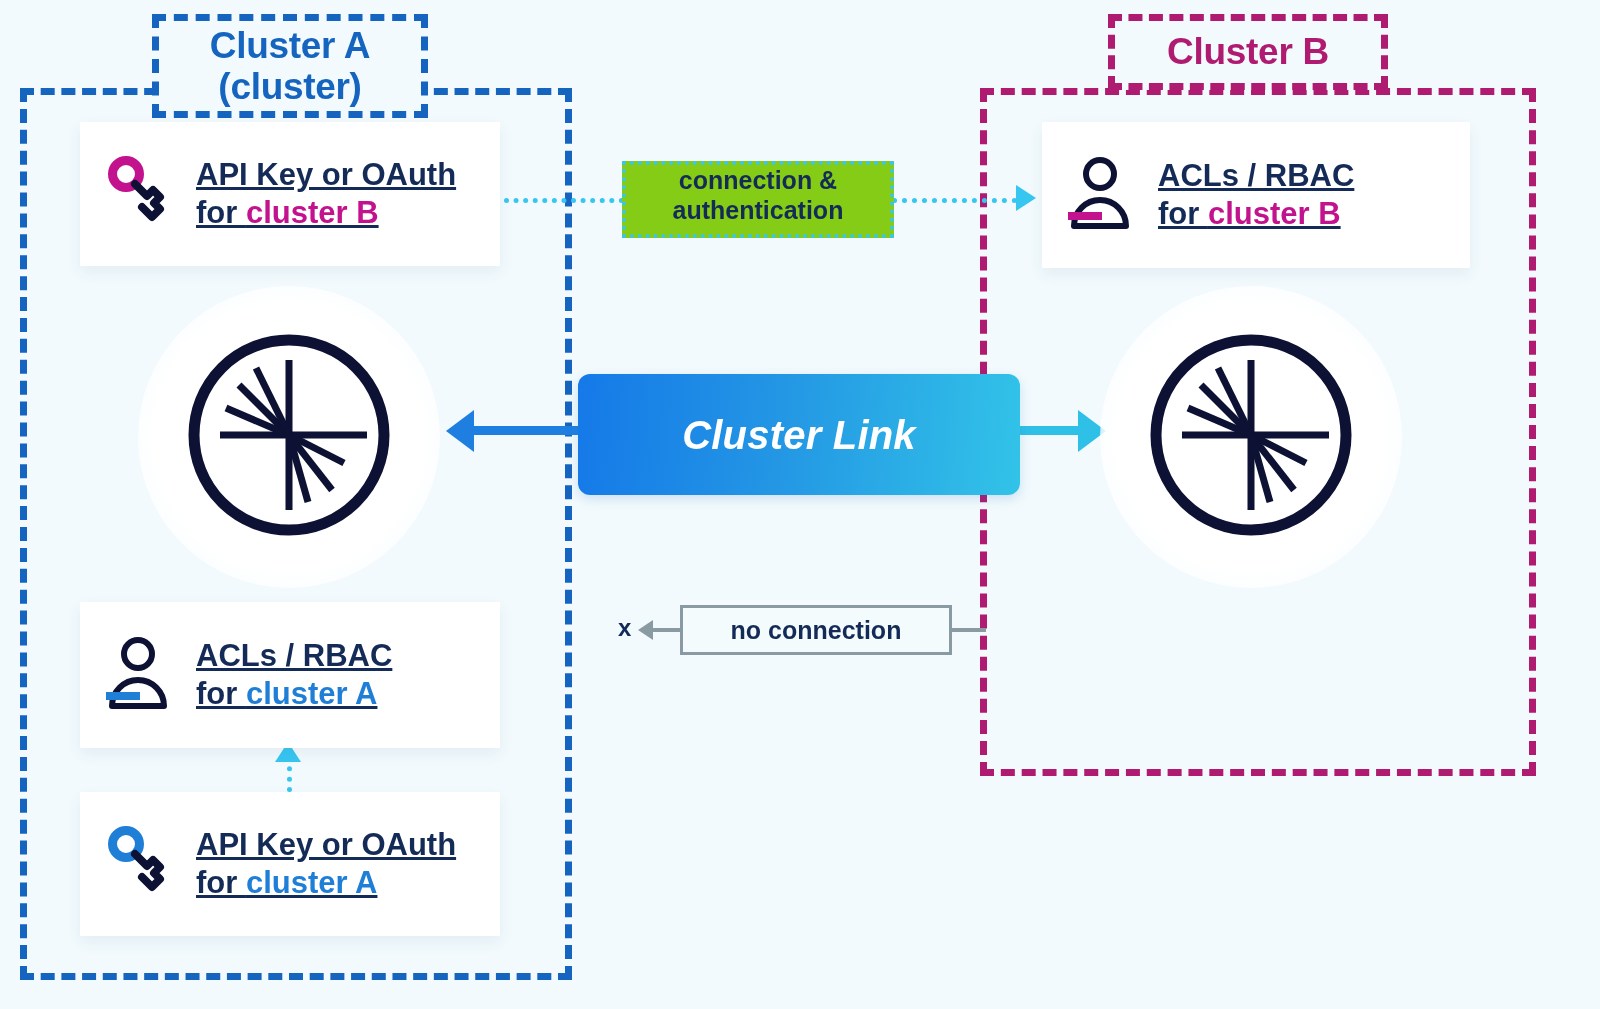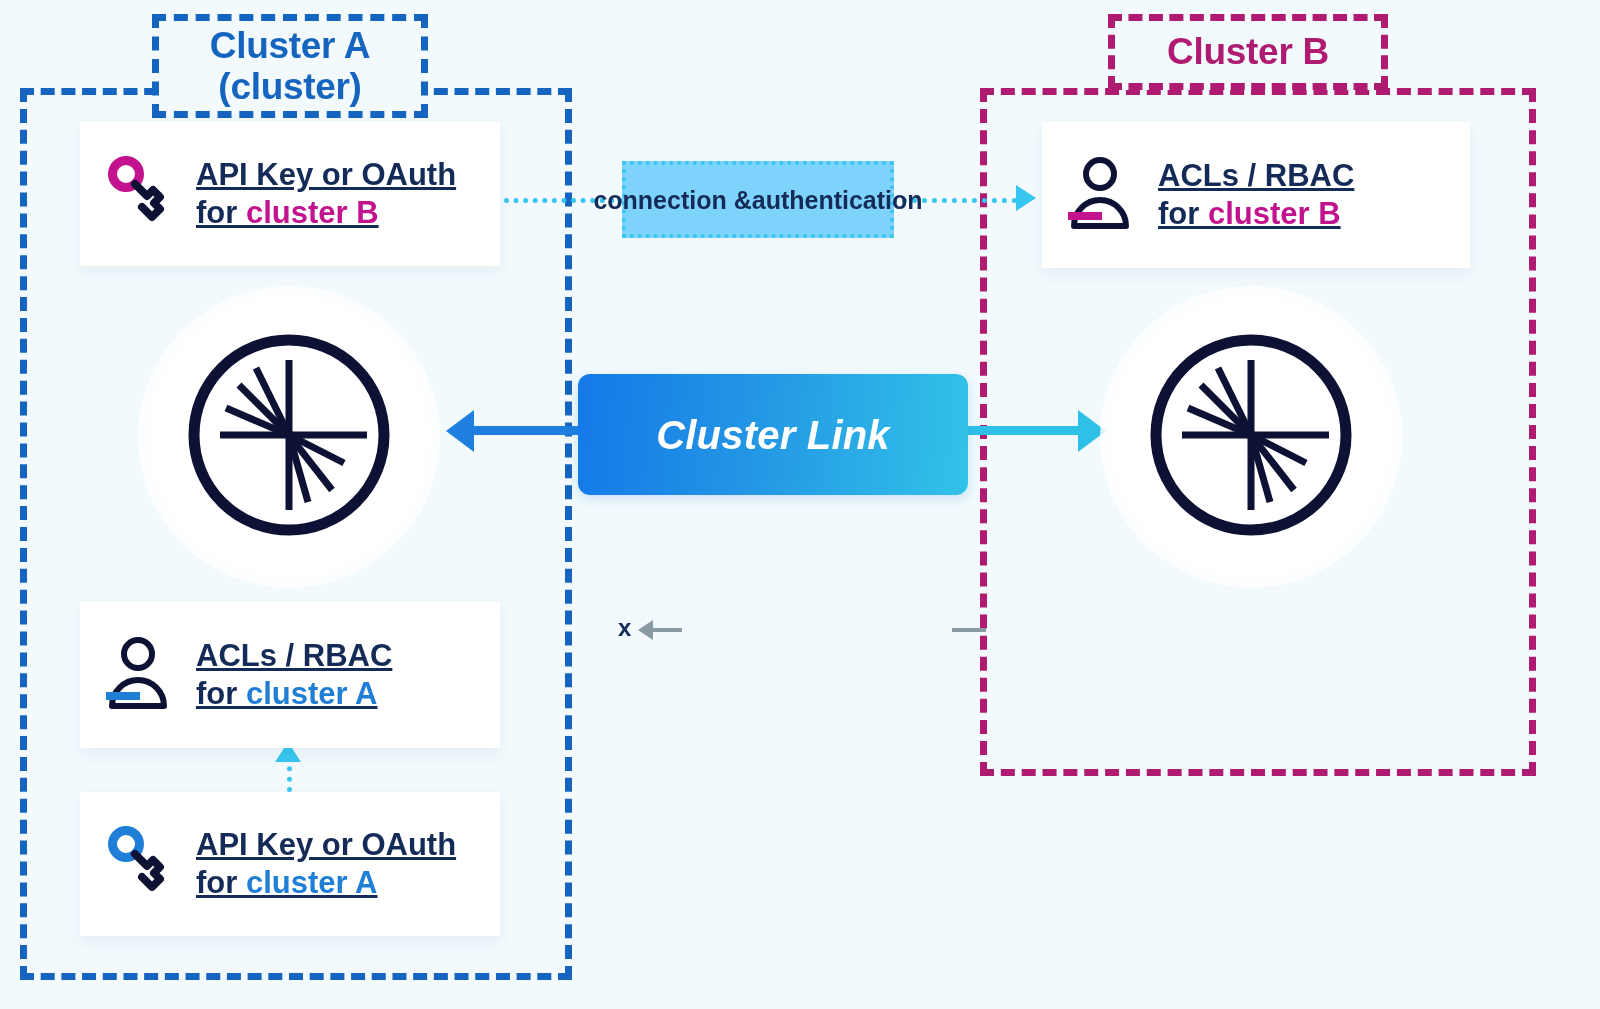--- a/index.html
+++ b/index.html
@@ -125,21 +125,21 @@
     z-index: 3;
   }
   #logo-a { left: 138px;  top: 286px; width: 302px; height: 302px; }
   #logo-b { left: 1100px; top: 286px; width: 302px; height: 302px; }
 
   
   #cluster-link-badge {
     position: absolute;
     left: 578px;
     top: 374px;
-    width: 390px;
+    width: 442px;
     height: 121px;
     border-radius: 12px;
     background: linear-gradient(95deg, #1579e8 0%, #2396e4 45%, #32c3e8 100%);
     display: flex;
     align-items: center;
     justify-content: center;
     z-index: 6;
     box-shadow: 0 4px 12px rgba(25, 110, 190, 0.18);
   }
   #cluster-link-title {
@@ -193,24 +193,24 @@
 
   
   #conn-auth-label {
     position: absolute;
     left: 622px;
     top: 161px;
     width: 272px;
     height: 77px;
     box-sizing: border-box;
     border: 4px dotted #37c6f0;
-    background: #7dd3fc;
-    display: flex;
-    align-items: center;
-    justify-content: center;
+    background: #84cc16;
+    display: flex;
+    flex-direction: column;
+    align-items: center;
     text-align: center;
     z-index: 5;
   }
   #conn-auth-label span {
     font-size: 25px;
     font-weight: 700;
     color: #152b57;
     line-height: 1.2;
     white-space: nowrap;
   }
@@ -423,17 +423,20 @@
   <div id="dot-arrow-right-head"></div>
   <div id="conn-auth-label">
     <span>connection &amp;</span>
     <span>authentication</span>
   </div>
 
   <div id="dot-line-up"></div>
   <div id="dot-arrow-up-head"></div>
 
   <div id="no-conn-shaft-right"></div>
+  <div id="no-conn-box">
+    <span id="no-conn-label">no connection</span>
+  </div>
   <div id="no-conn-shaft-left"></div>
   <div id="no-conn-head-left"></div>
   <div id="no-conn-x">x</div>
 
 </div>
 
 </body></html>

